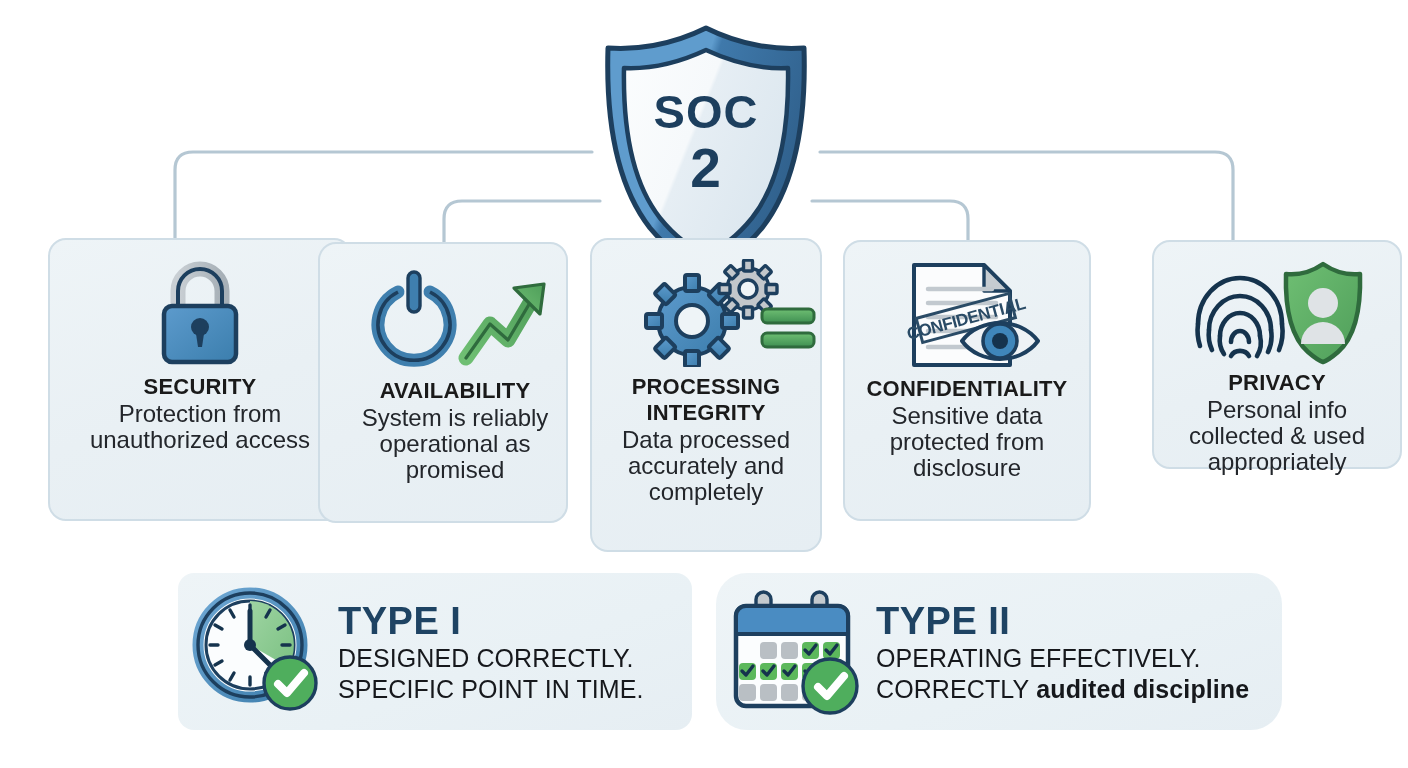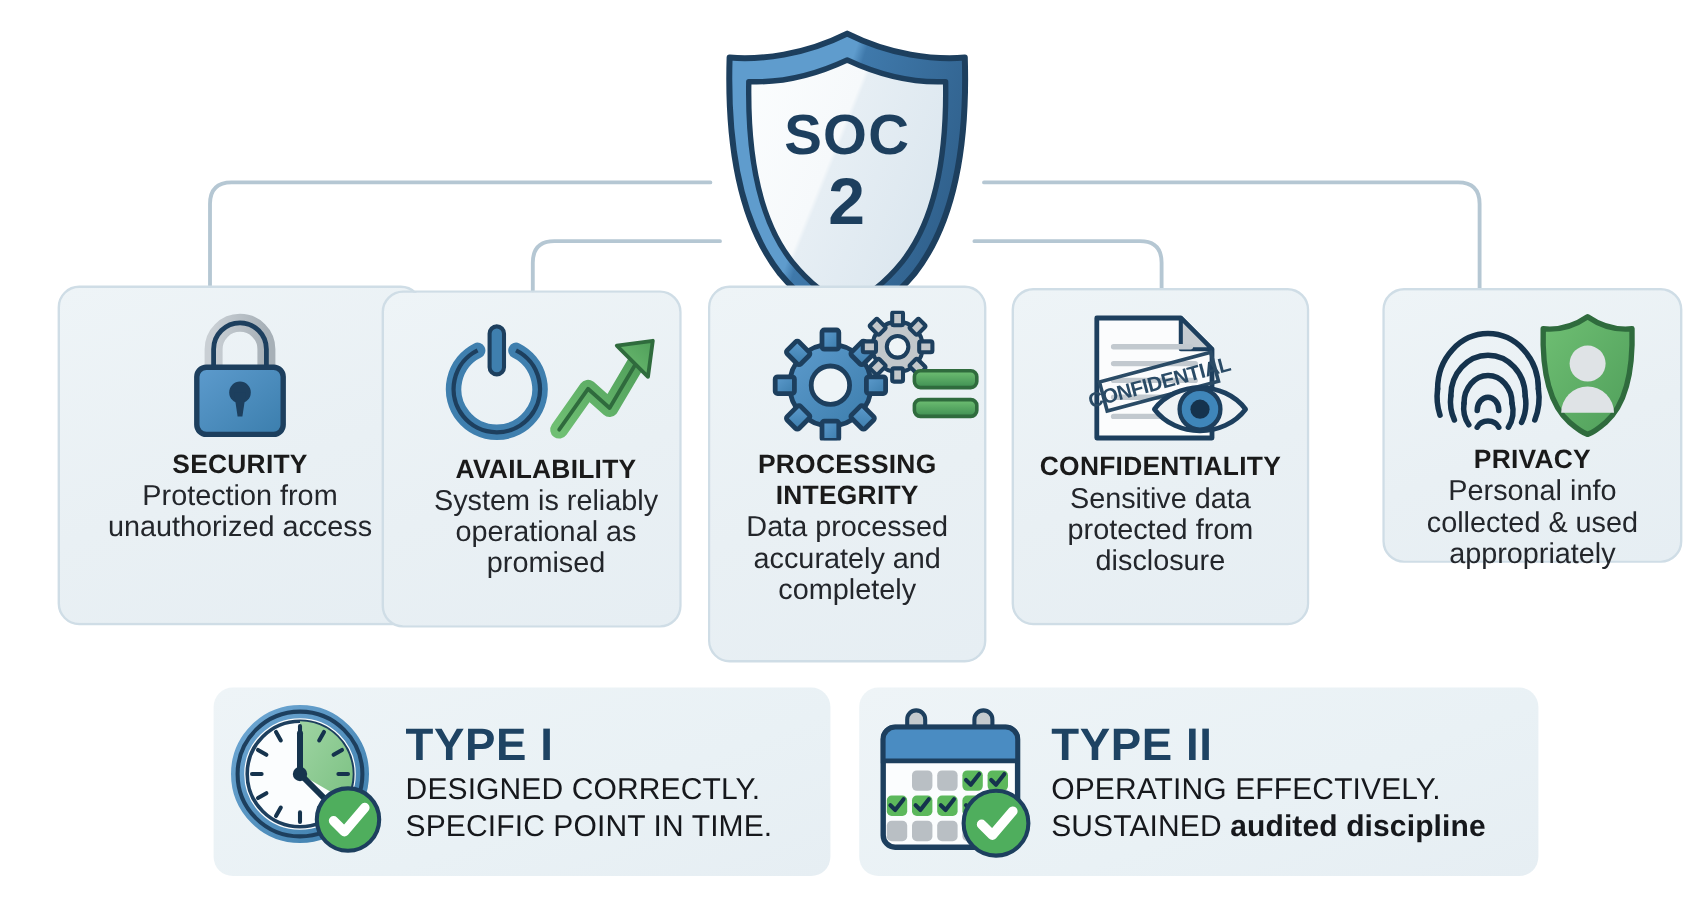--- a/index.html
+++ b/index.html
@@ -52,21 +52,21 @@
   #card-privacy         { left: 1108px; top: 240px; width: 250px; height: 229px; margin-left: 44px; }
 
   
   .banner {
     position: absolute;
     background: linear-gradient(160deg, #eef4f7 0%, #e9f1f5 60%, #e6eef3 100%);
     border-radius: 16px;
     display: flex; align-items: center;
   }
   #banner-type1 { left: 178px; top: 573px; width: 514px; height: 157px; }
-  #banner-type2 { left: 716px; top: 573px; width: 566px; height: 157px; }
+  #banner-type2 { left: 716px; top: 573px; width: 566px; height: 157px; border-radius: 31px; }
   .banner-icon { width: 160px; display: flex; align-items: center; justify-content: center; }
   .banner-text { display: flex; flex-direction: column; justify-content: center; }
   .banner-title {
     font-size: 38px; font-weight: bold; color: #1e4363; letter-spacing: .5px; line-height: 44px;
   }
   .banner-line {
     font-size: 25px; color: #16181c; line-height: 31px; letter-spacing: .1px;
   }
   .banner-line b { font-weight: normal; }
   .banner-line .reg { font-weight: bold; }
@@ -363,17 +363,17 @@
           <path d="M79 85 L83 89 L90 80"></path>
         </g>
 
         <circle cx="104" cy="100" r="27" fill="#4fae5d" stroke="#1d3f5e" stroke-width="3.4"></circle>
         <path d="M92 101 L101 110 L118 90" fill="none" stroke="#ffffff" stroke-width="8" stroke-linecap="round" stroke-linejoin="round"></path>
       </svg>
     </div>
     <div class="banner-text">
       <div class="banner-title">TYPE II</div>
       <div class="banner-line"><b>OPERATING EFFECTIVELY.</b></div>
-      <div class="banner-line"><b>SUSTAINED</b><span class="reg"> audited discipline</span></div>
+      <div class="banner-line"><b>CORRECTLY</b><span class="reg"> audited discipline</span></div>
     </div>
   </div>
 
 </div>
 
 </body></html>

